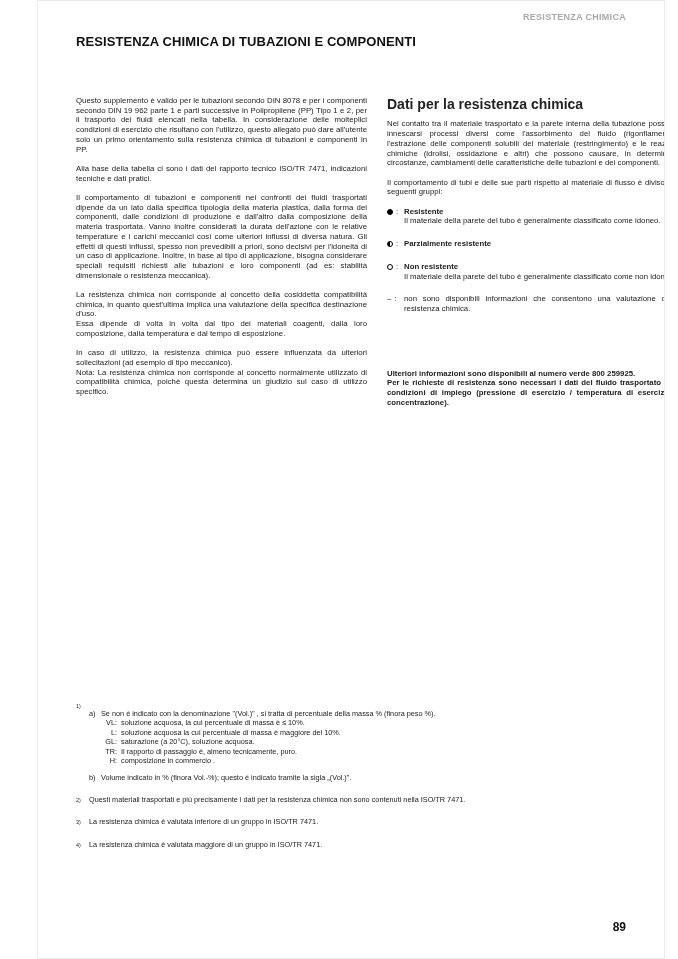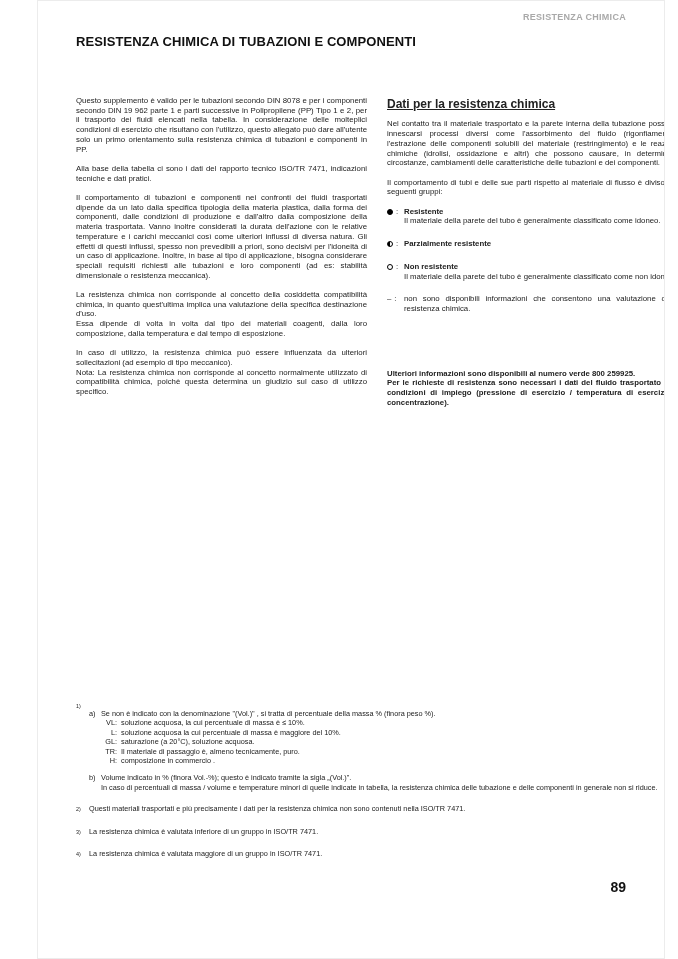--- a/index.html
+++ b/index.html
@@ -38,26 +38,25 @@
     top: 95px;
     left: 38px;
     width: 602px;
     display: flex;
     gap: 20px;
   }
   .col { flex: 1; font-size: 7.8px; line-height: 9.7px; text-align: justify; }
   .col p { margin: 0 0 9.7px 0; }
   .col p.tight { margin-bottom: 0; }
   .subheading {
-    font-size: 12px;
+    font-size: 14px;
     line-height: 9.7px;
     font-weight: bold;
     margin: 4px 0 9.7px 0;
     text-align: justify;
-    text-decoration: underline;
   }
   .group { display: flex; margin-bottom: 13px; }
   .sym-cell { flex: 0 0 17px; display: flex; align-items: center; gap: 3px; height: 9.7px; }
   .circle { width: 6px; height: 6px; border: 1px solid #000; border-radius: 50%; flex: none; }
   .circle.filled { background: #000; }
   .circle.half { background: linear-gradient(90deg, #000 50%, #fff 50%); }
   .circle.empty { background: #fff; }
   .dash-sym { font-size: 7.8px; line-height: 9.7px; }
   .colon { font-size: 7.8px; }
   .group-body { flex: 1; }
@@ -80,23 +79,23 @@
   .fn-body > p { margin: 0; }
   .fn-sub { display: flex; margin-top: 8px; }
   .sub-marker { flex: 0 0 12px; }
   .sub-body { flex: 1; }
   .sub-body p { margin: 0; }
   .abbr-row { display: flex; }
   .abbr { flex: 0 0 16px; text-align: right; margin-right: 4px; }
   .abbr-text { flex: 1; }
   .page-number {
     position: absolute;
-    top: 878px;
+    top: 919px;
     right: 38px;
-    font-size: 14px;
+    font-size: 12px;
     font-weight: bold;
     color: #111;
   }
 </style>
 </head>
 <body>
 
 <div class="page">
 
   <div class="header-label">RESISTENZA CHIMICA</div>
@@ -185,34 +184,33 @@
             <div class="abbr-row">
               <span class="abbr">L:</span>
               <span class="abbr-text">soluzione acquosa la cui percentuale di massa è maggiore del 10%.</span>
             </div>
             <div class="abbr-row">
               <span class="abbr">GL:</span>
               <span class="abbr-text">saturazione (a 20°C), soluzione acquosa.</span>
             </div>
             <div class="abbr-row">
               <span class="abbr">TR:</span>
-              <span class="abbr-text">Il materiale di passaggio è, almeno tecnicamente, puro.</span>
+              <span class="abbr-text">Il rapporto di passaggio è, almeno tecnicamente, puro.</span>
             </div>
             <div class="abbr-row">
               <span class="abbr">H:</span>
               <span class="abbr-text">composizione in commercio .</span>
             </div>
           </div>
         </div>
 
         <div class="fn-sub">
           <span class="sub-marker">b)</span>
           <div class="sub-body">
             <p>Volume indicato in % (finora Vol.-%); questo è indicato tramite la sigla „(Vol.)".</p>
-            <p>In caso di percentuali di massa / volume e temperature minori di quelle indicate in tabella, la resistenza chimica delle tubazione e delle componenti in generale non si riduce.</p>
           </div>
         </div>
 
       </div>
     </div>
 
     <div class="footnote">
       <span class="fn-marker">2)</span>
       <div class="fn-body">
         <p>Questi materiali trasportati e più precisamente i dati per la resistenza chimica non sono contenuti nella ISO/TR 7471.</p>

